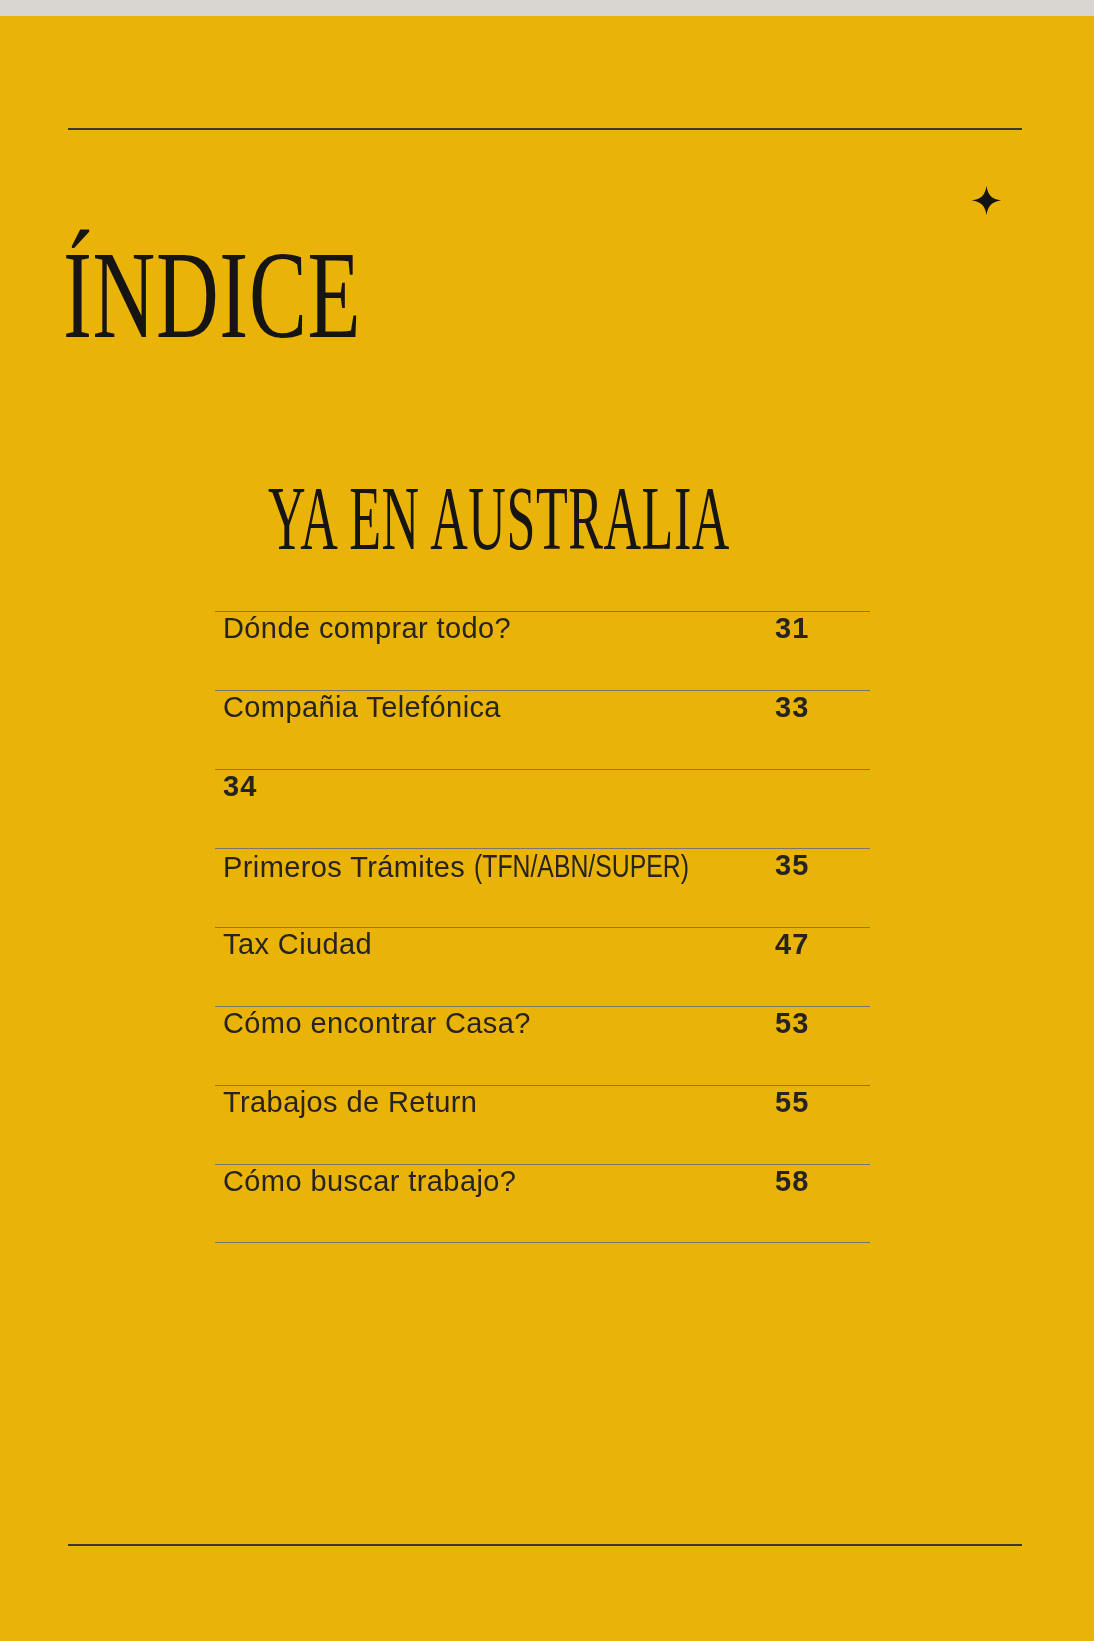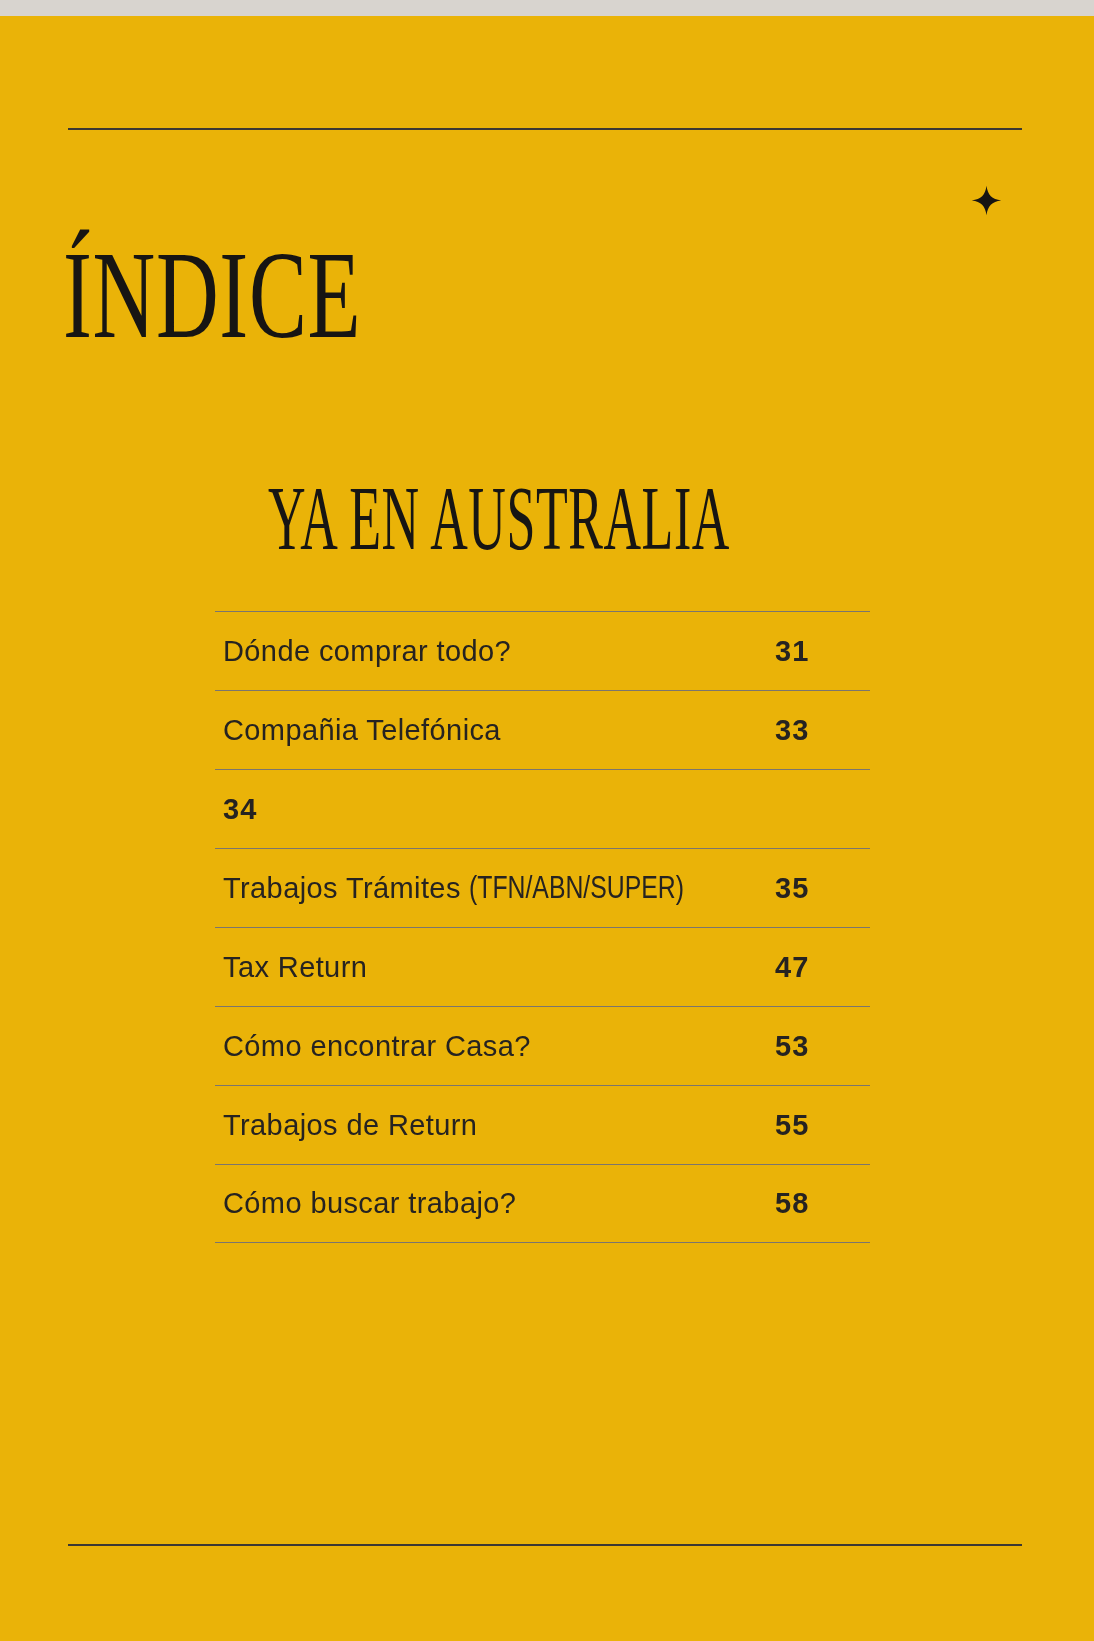--- a/index.html
+++ b/index.html
@@ -69,21 +69,20 @@
     position: absolute;
     left: 215px;
     top: 595px;
     width: 655px;
   }
   .toc-row {
     height: 79px;
     box-sizing: border-box;
     border-top: 1.5px solid #7b756e;
     display: flex;
-    align-items: center;
     padding-left: 8px;
     cursor: default;
   }
   .toc-row:last-child {
     border-bottom: 1.5px solid #7b756e;
   }
   .toc-label {
     flex: 1;
     font-size: 29px;
     letter-spacing: 0.4px;
@@ -134,26 +133,26 @@
     <div class="toc-row">
       <span class="toc-label"><span>Compañia Telefónica</span><span class="alt"></span></span>
       <span class="toc-page">33</span>
     </div>
 
     <div class="toc-row">
       <span class="toc-page">34</span>
     </div>
 
     <div class="toc-row">
-      <span class="toc-label"><span>Trabajos Trámites </span><span class="alt">(TFN/ABN/SUPER)</span></span>
+      <span class="toc-label"><span>Primeros Trámites </span><span class="alt">(TFN/ABN/SUPER)</span></span>
       <span class="toc-page">35</span>
     </div>
 
     <div class="toc-row">
-      <span class="toc-label"><span>Tax Return</span><span class="alt"></span></span>
+      <span class="toc-label"><span>Tax Ciudad</span><span class="alt"></span></span>
       <span class="toc-page">47</span>
     </div>
 
     <div class="toc-row">
       <span class="toc-label"><span>Cómo encontrar Casa?</span><span class="alt"></span></span>
       <span class="toc-page">53</span>
     </div>
 
     <div class="toc-row">
       <span class="toc-label"><span>Trabajos de Return</span><span class="alt"></span></span>

